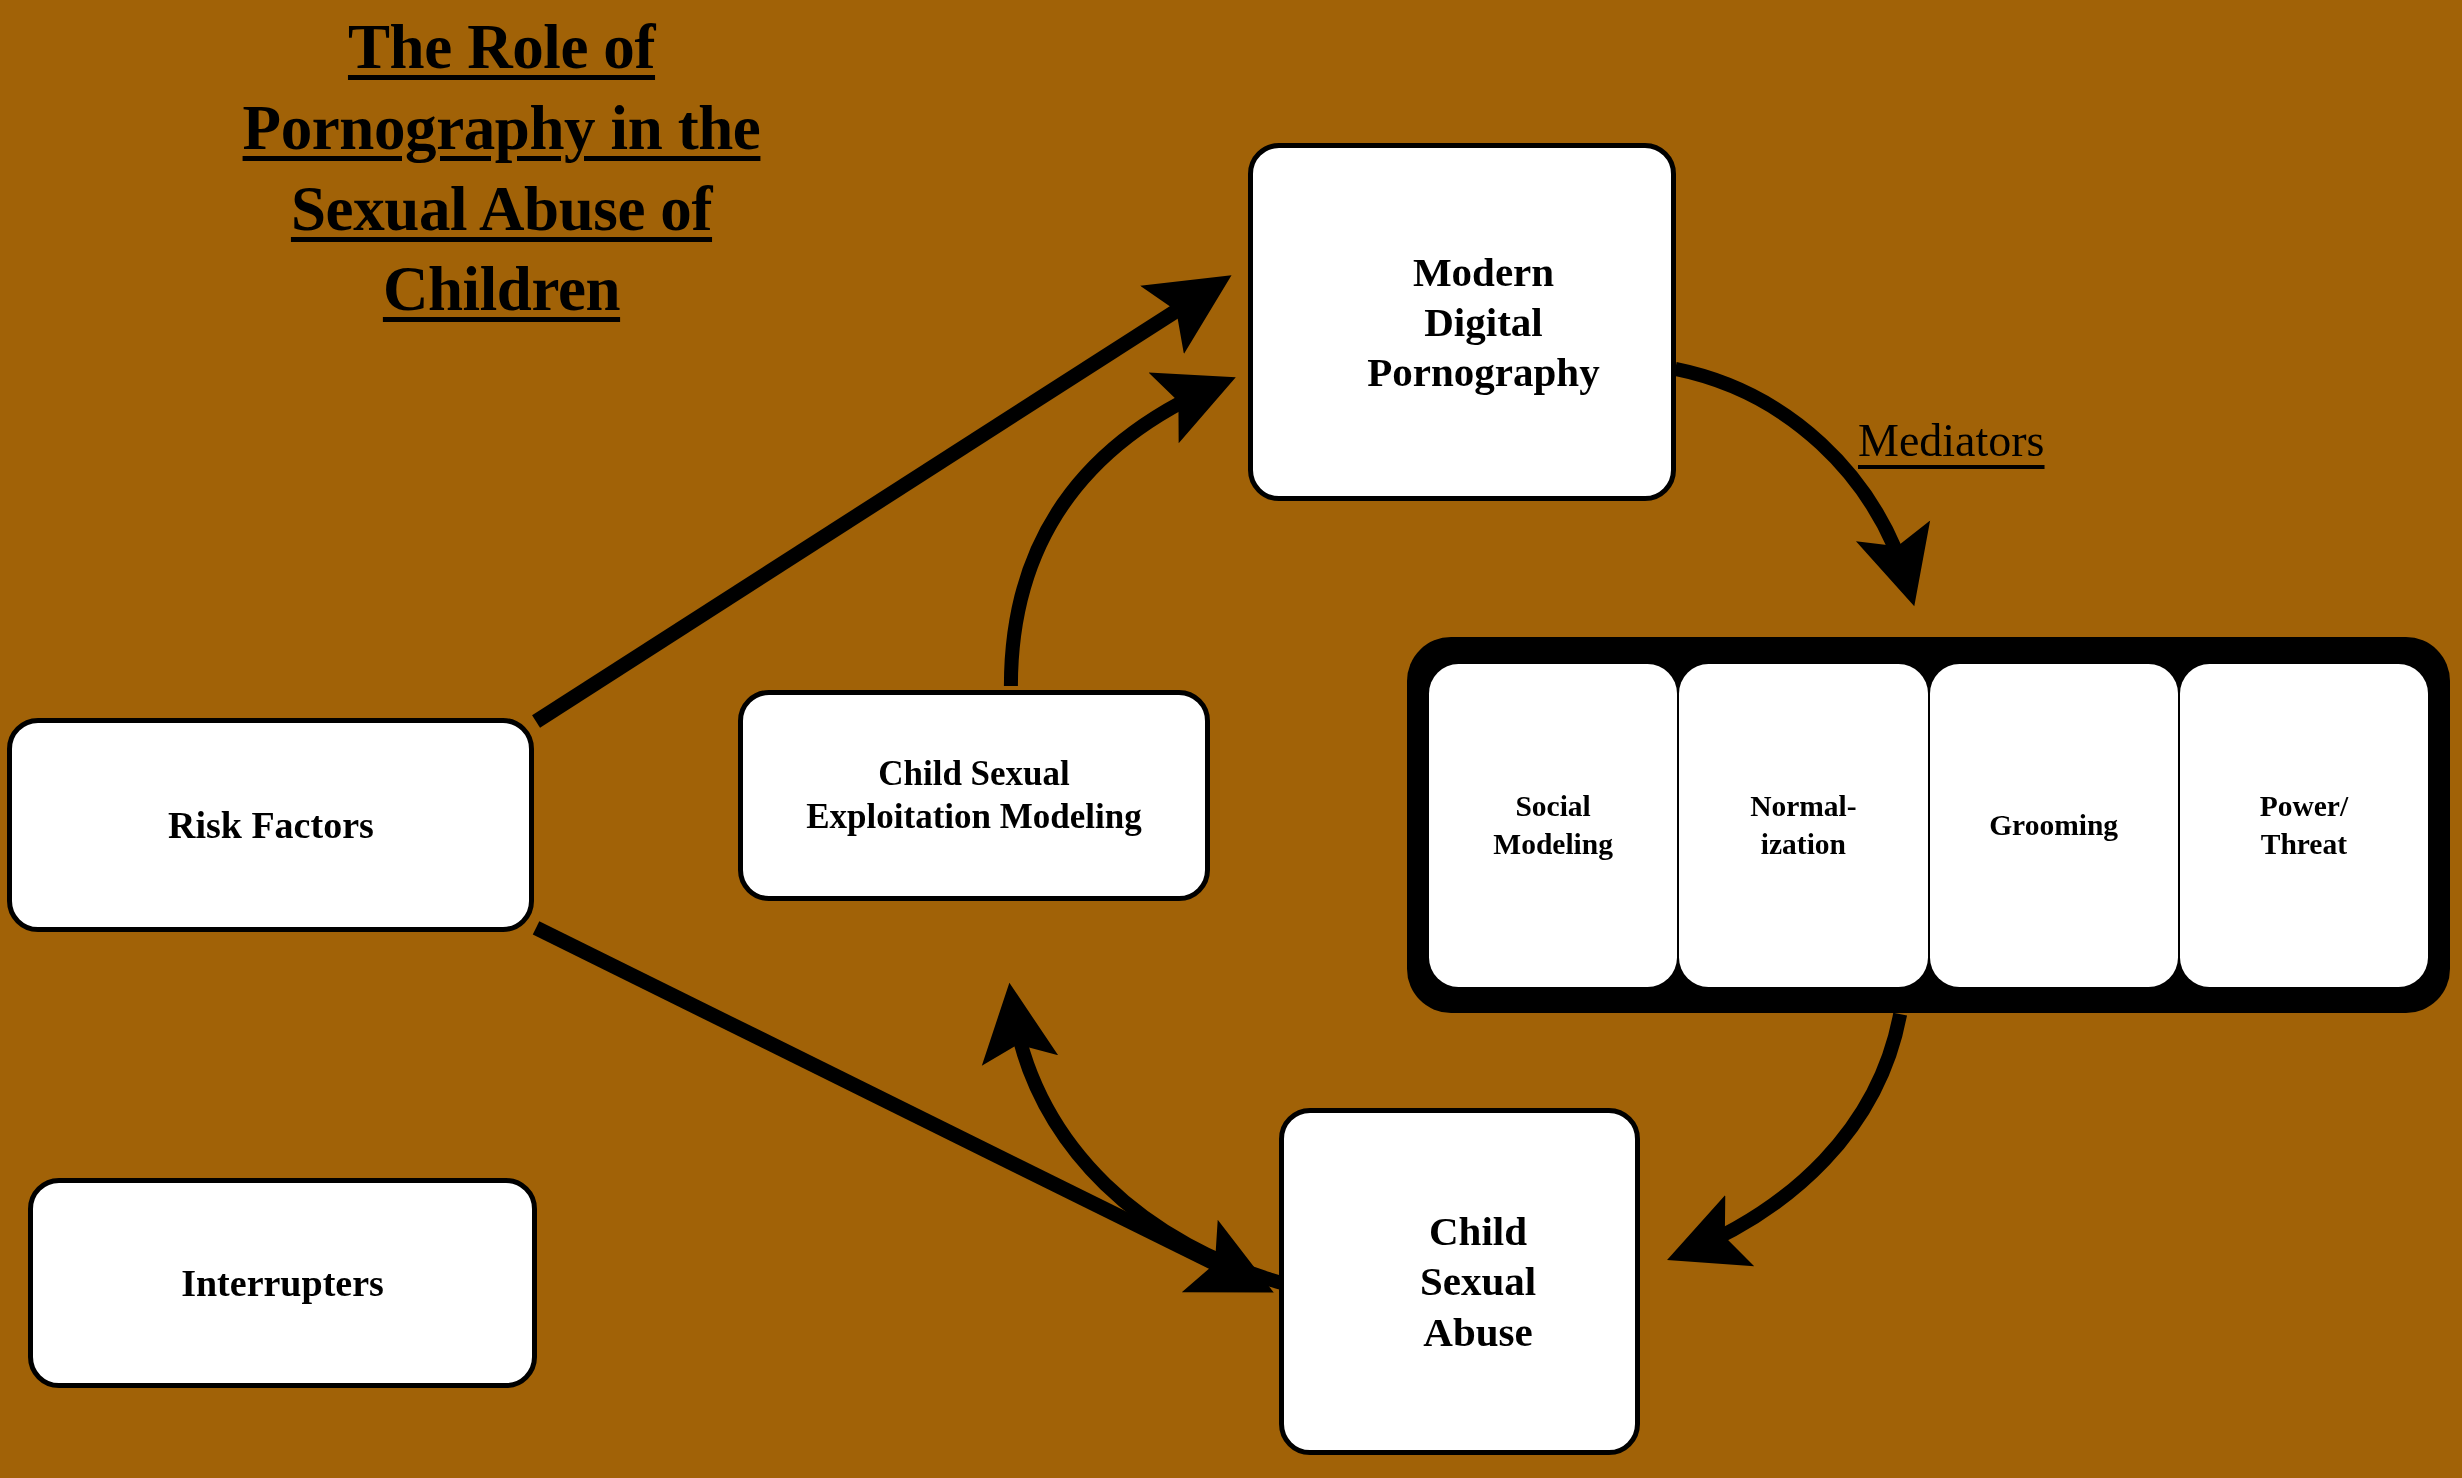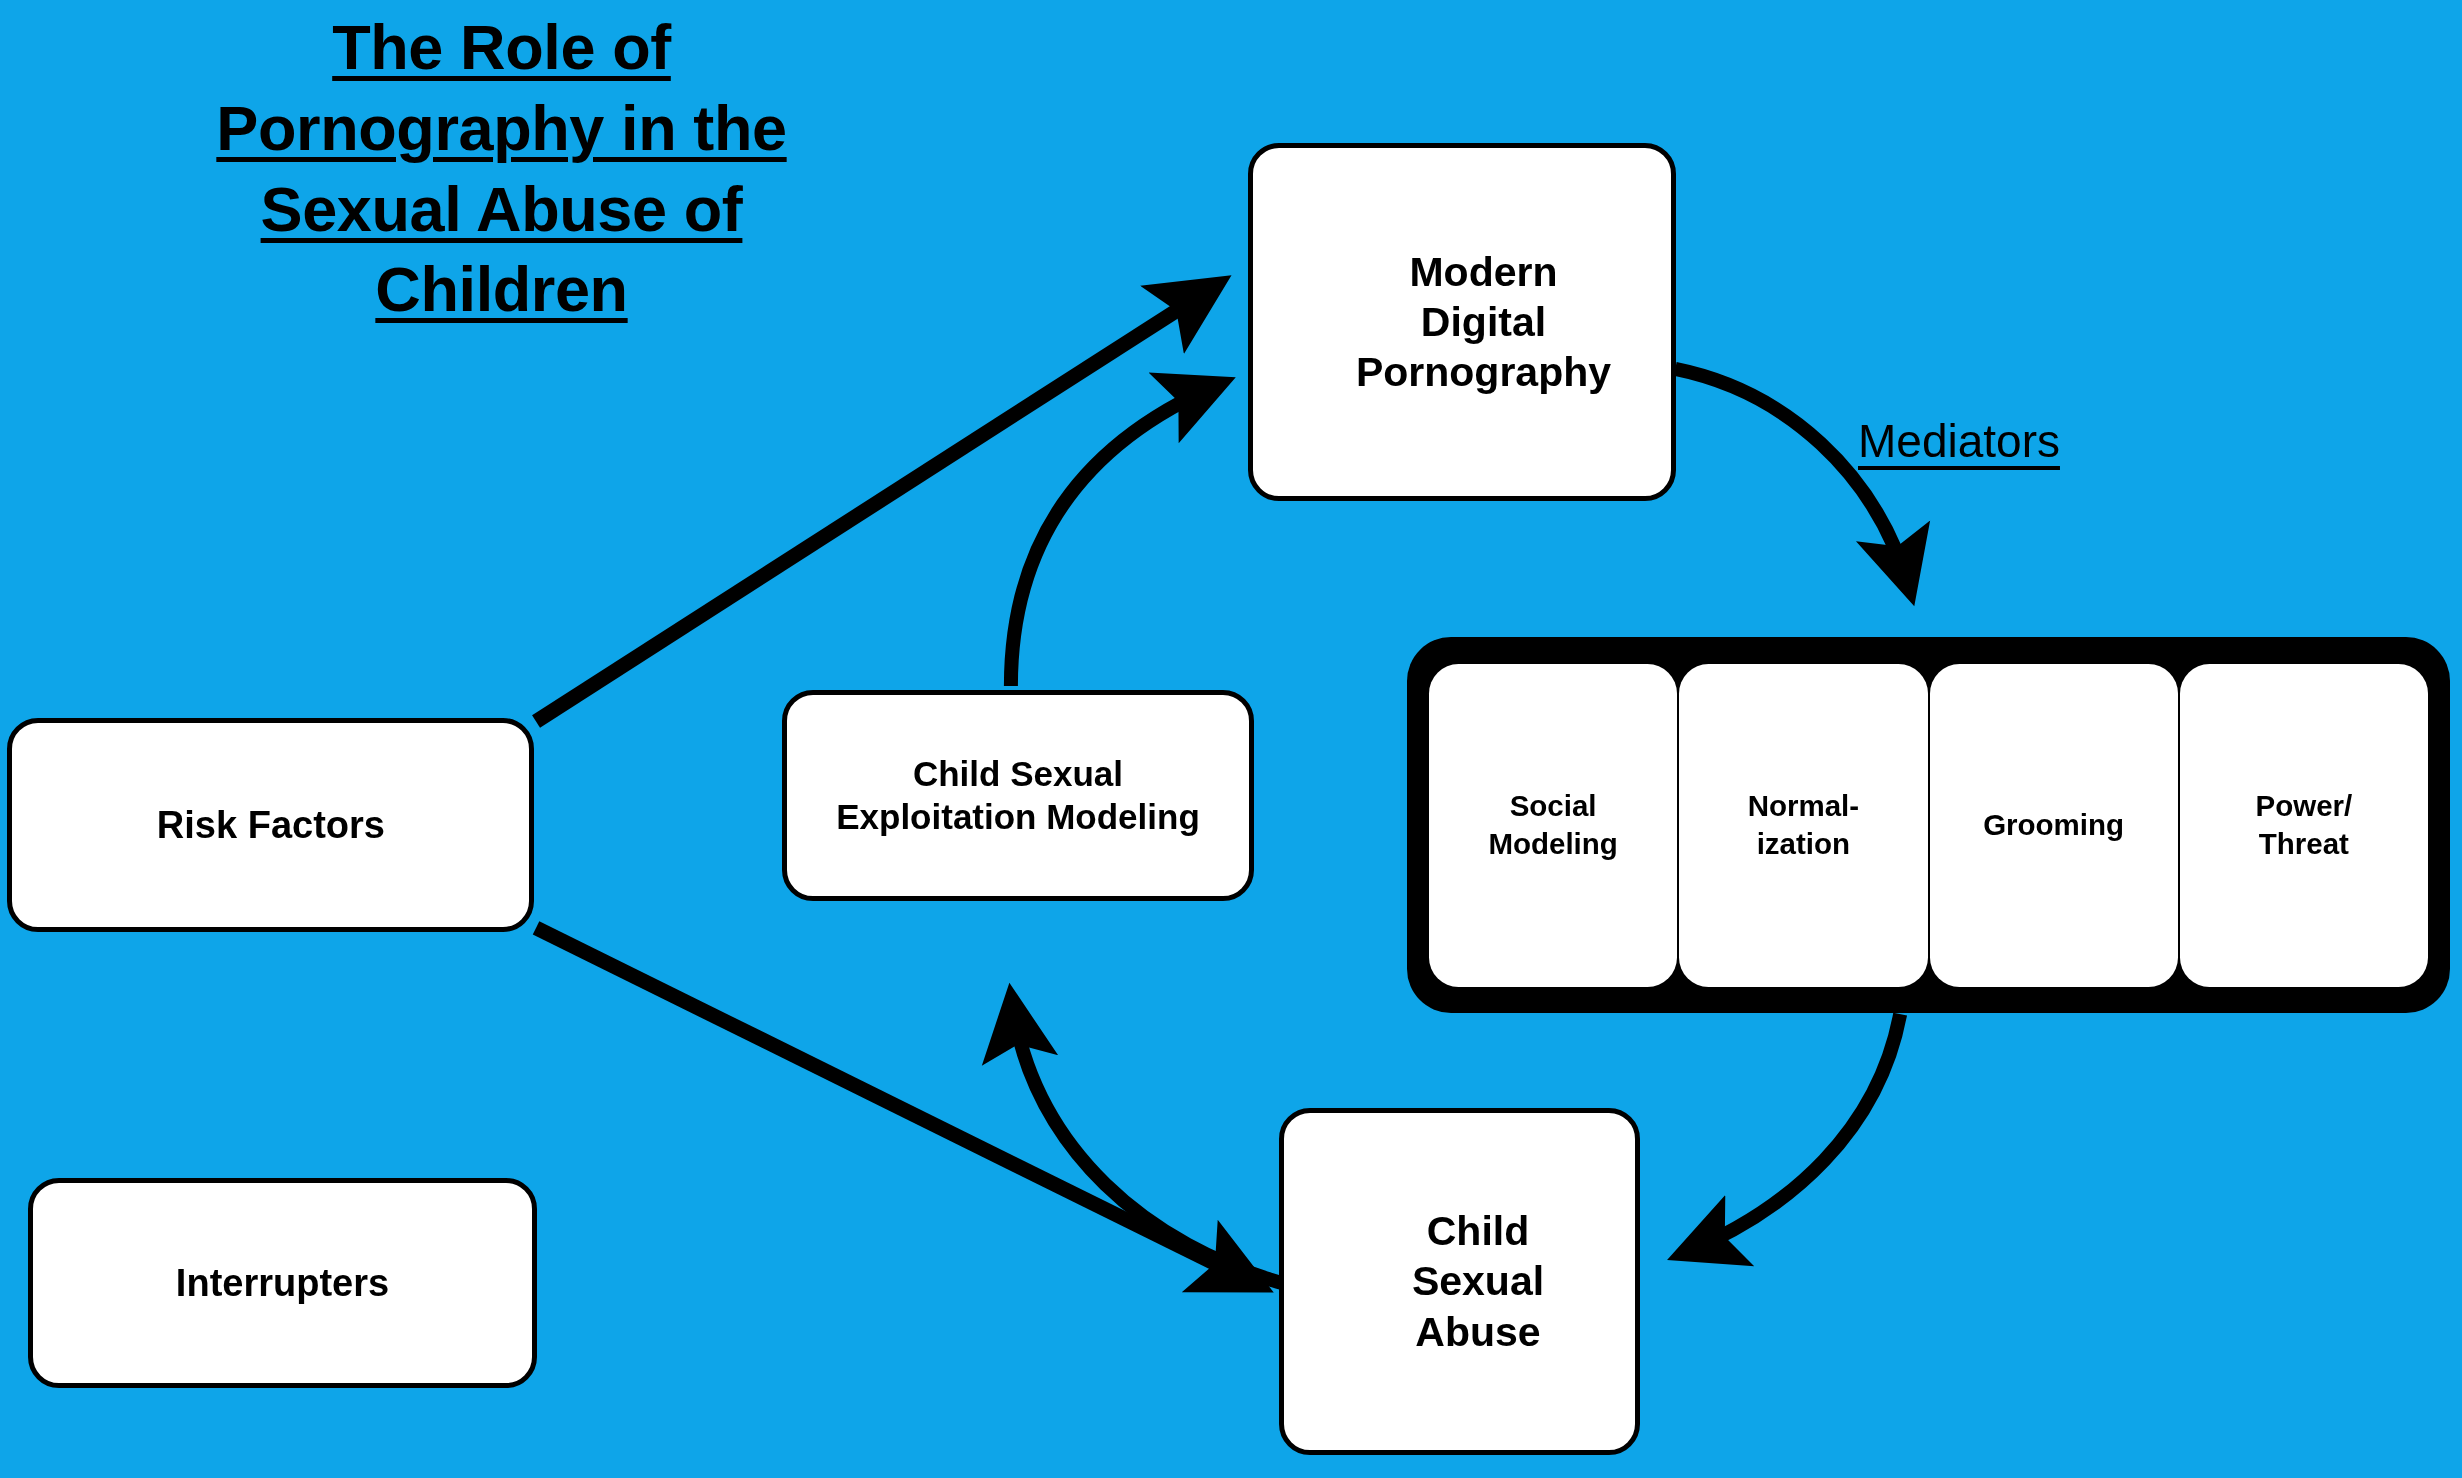--- a/index.html
+++ b/index.html
@@ -4,23 +4,23 @@
 <style>
   html, body {
     margin: 0;
     padding: 0;
     background: #ffffff;
   }
   #canvas {
     position: relative;
     width: 2462px;
     height: 1479px;
-    background: #0ea5e9;
+    background: #a16207;
     overflow: hidden;
-    font-family: Liberation Sans, sans-serif;
+    font-family: Liberation Serif, serif;
     color: #000000;
   }
   #arrow-layer {
     position: absolute;
     left: 0; top: 0;
     width: 2462px;
     height: 1479px;
     pointer-events: none;
   }
   .node {
@@ -58,21 +58,21 @@
     left: 7.4px; top: 718px;
     width: 527px; height: 214px;
     font-size: 38px;
   }
   #node-interrupters {
     left: 28px; top: 1178px;
     width: 509px; height: 210px;
     font-size: 38px;
   }
   #node-csem {
-    left: 782px; top: 690px;
+    left: 738px; top: 690px;
     width: 472px; height: 211px;
     font-size: 35px;
     font-weight: bold;
   }
   #node-mdp {
     left: 1248px; top: 143px;
     width: 428px; height: 358px;
     font-size: 41px;
     padding-left: 43px;
   }

